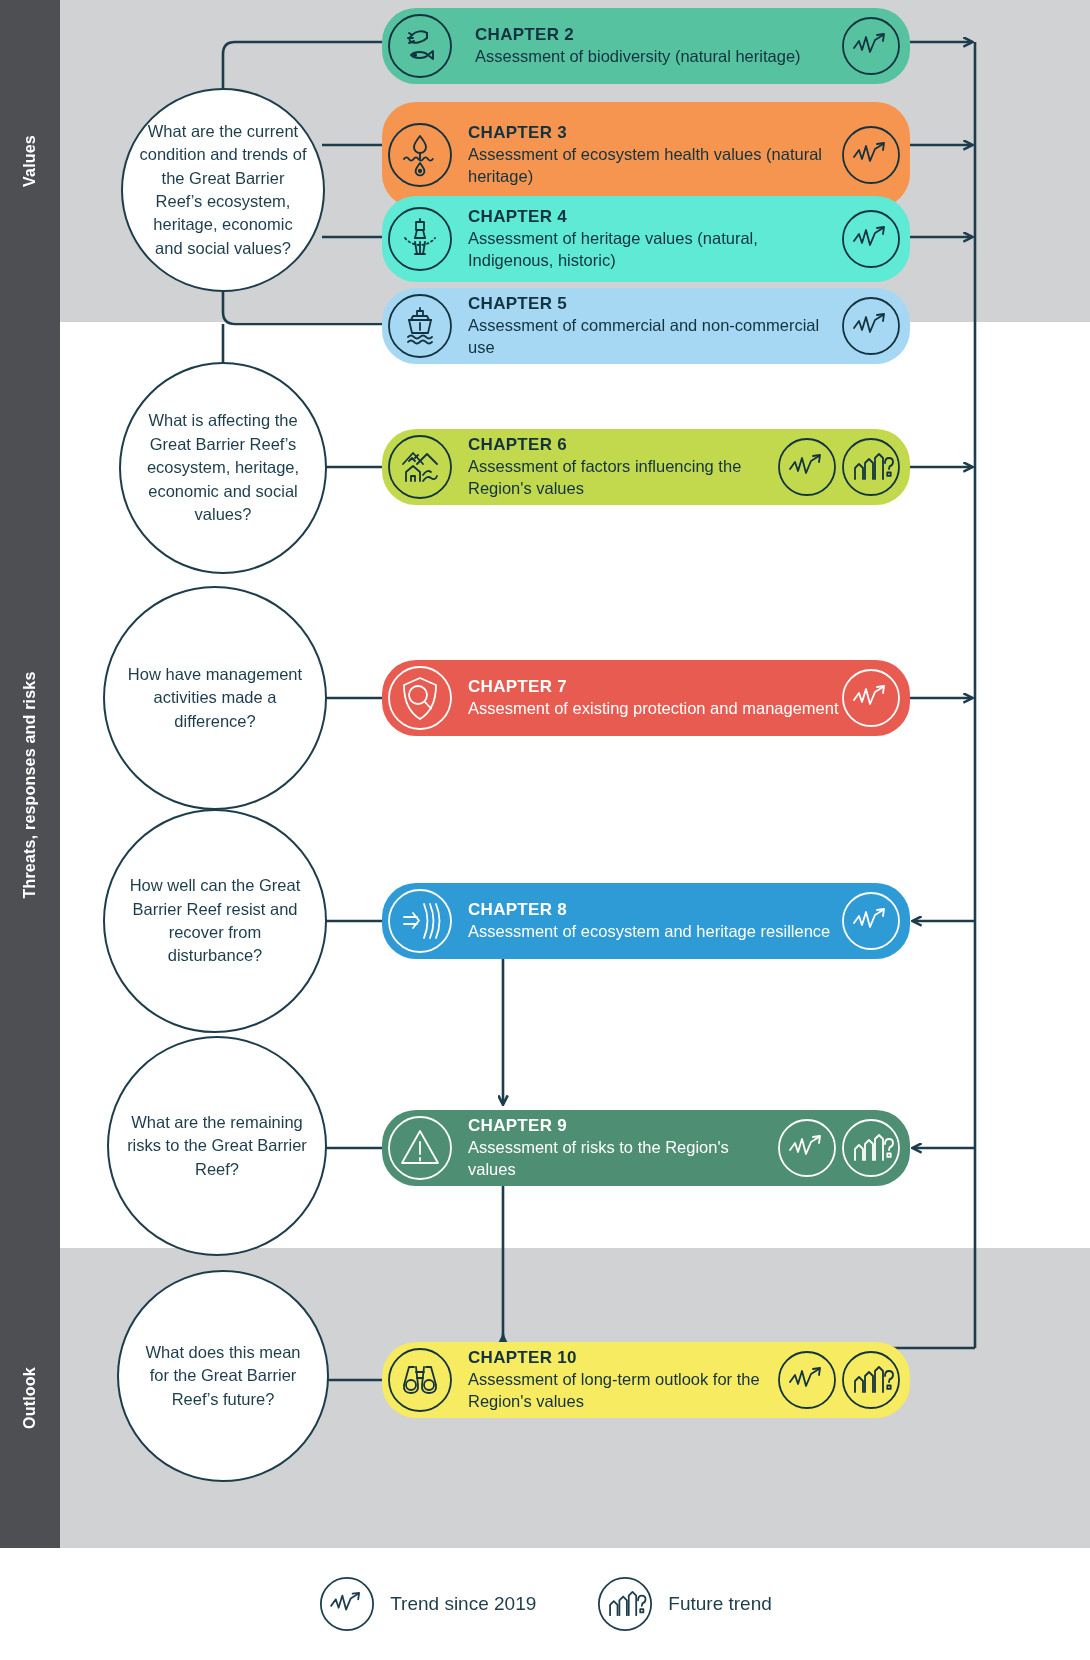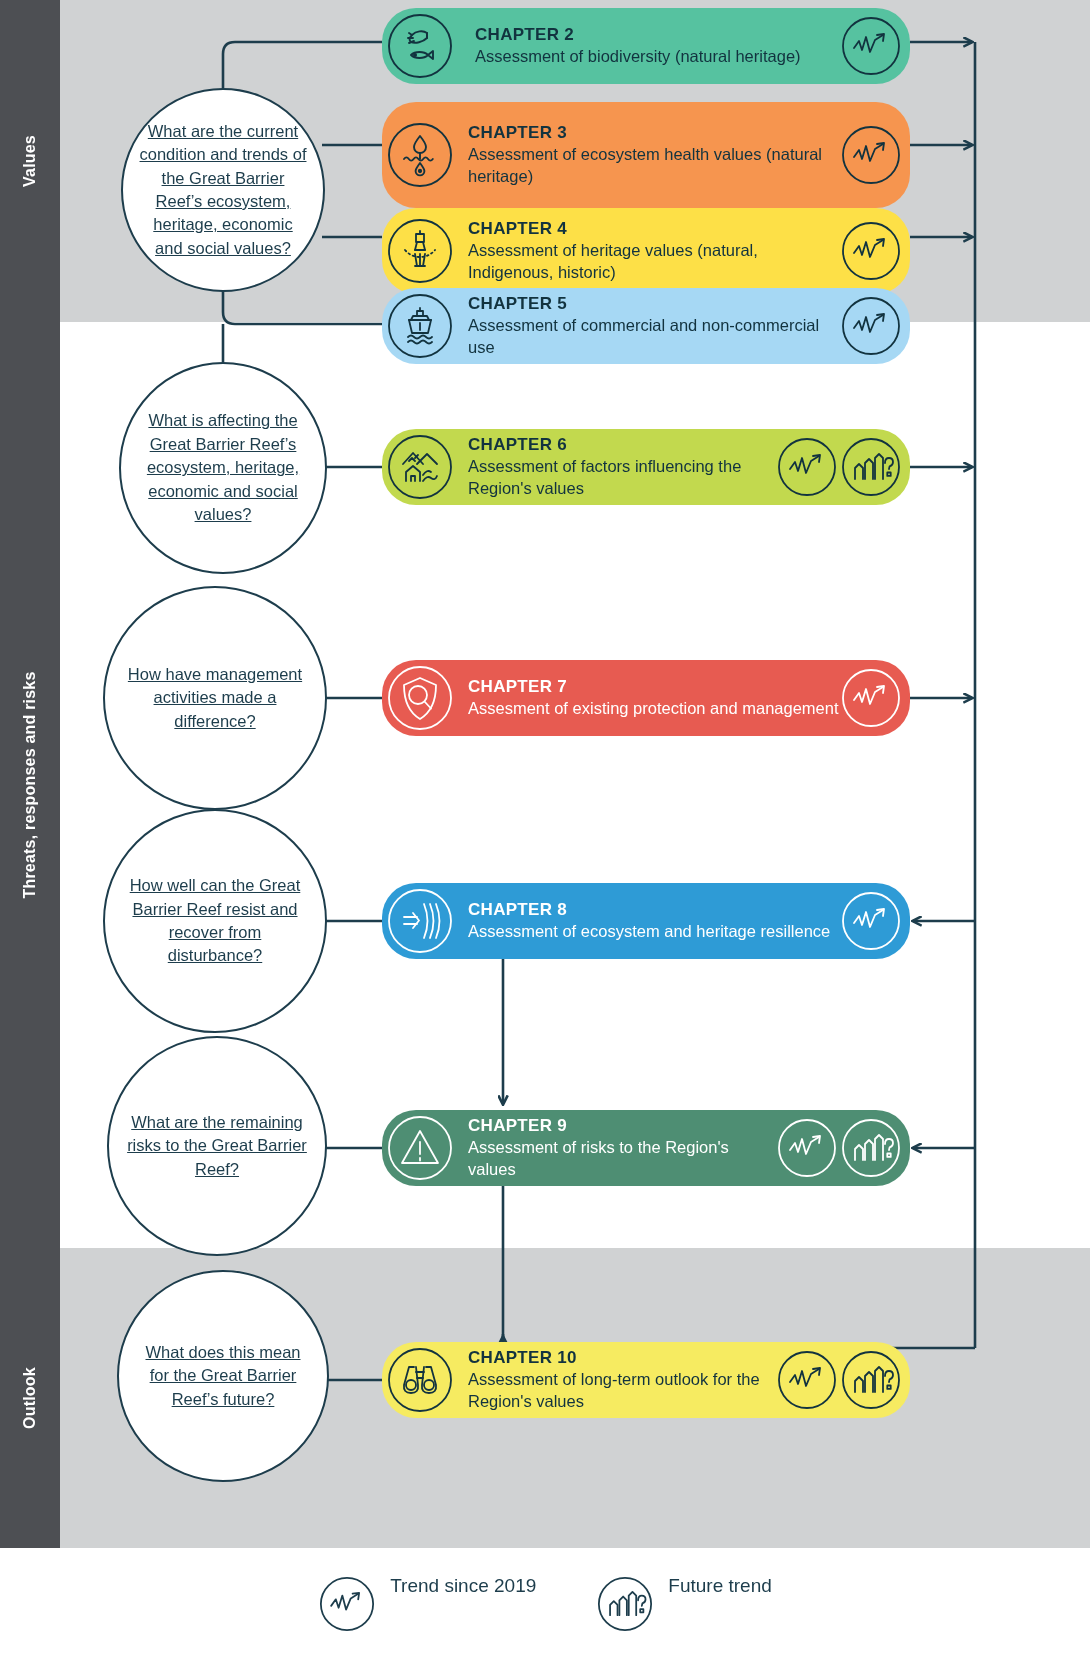--- a/index.html
+++ b/index.html
@@ -25,21 +25,21 @@
   .rail.outlook{top:1248px;height:300px;}
 
   
   svg.wires{position:absolute;left:0;top:0;width:1090px;height:1660px;overflow:visible;}
 
   
   .qcircle{
     position:absolute;border:2.5px solid #1d3d4c;background:#ffffff;
     border-radius:50%;display:flex;align-items:center;justify-content:center;
     text-align:center;color:#1d3d4c;font-size:16.5px;line-height:1.42;
-    padding:0 16px;box-sizing:border-box;text-decoration:underline;
+    padding:0 16px;box-sizing:border-box;
   }
   .qcircle span{display:block;}
 
   
   .chapter{
     position:absolute;left:382px;width:528px;border-radius:34px;
     display:flex;align-items:center;box-sizing:border-box;
   }
   .ch-icon{
     width:68px;height:68px;border-radius:50%;flex:0 0 68px;
@@ -54,21 +54,21 @@
   .trend-badge svg{display:block;}
 
   
   .dark-text .ch-num,.dark-text .ch-desc{color:#12333f;}
   
   .light-text .ch-num,.light-text .ch-desc{color:#ffffff;}
 
   
   .legend{position:absolute;left:0;top:1548px;width:1090px;height:112px;
           display:flex;align-items:center;justify-content:center;gap:60px;background:#ffffff;}
-  .legend-item{display:flex;gap:14px;}
+  .legend-item{display:flex;align-items:center;gap:14px;}
   .legend-icon{width:58px;height:58px;border-radius:50%;display:flex;align-items:center;justify-content:center;}
   .legend-label{font-size:19px;color:#1d3d4c;}
 </style>
 </head>
 <body>
 
 <div id="root">
 
   <div class="band values"></div>
   <div class="band outlook"></div>
@@ -204,21 +204,21 @@
             <g fill="none" stroke="#12333f" stroke-width="1.8" stroke-linecap="round" stroke-linejoin="round">
           <circle cx="30" cy="30" r="28"></circle>
           <path d="M13,32 L18,25 L21,34 L25,21 L29,36 L34,24 L42,19"></path>
           <path d="M36,19 L43,18 L42,25"></path>
         </g>
           </svg>
       </div>
     </div>
   </div>
 
-  <div class="chapter dark-text" style="top:208px;height:86px;background:#fde047;">
+  <div class="chapter dark-text" style="top:196px;height:86px;background:#5eead4;">
     <div class="ch-icon">
       <svg width="66" height="66" viewBox="0 0 66 66">
           <g fill="none" stroke="#12333f" stroke-width="1.8" stroke-linecap="round" stroke-linejoin="round">
         <circle cx="33" cy="33" r="31"></circle>
         <path d="M29,16 L37,16 L37,24 L29,24 Z"></path>
         <path d="M30,24 L28,32 M36,24 L38,32"></path>
         <path d="M33,13 L33,16"></path>
         <path d="M28,32 L38,32"></path>
         <path d="M28,36 L30,48 M38,36 L36,48 M33,36 L33,48"></path>
         <path d="M18,32 q6,7 15,7 q9,0 15,-7" stroke-dasharray="1.6 3.2"></path>

